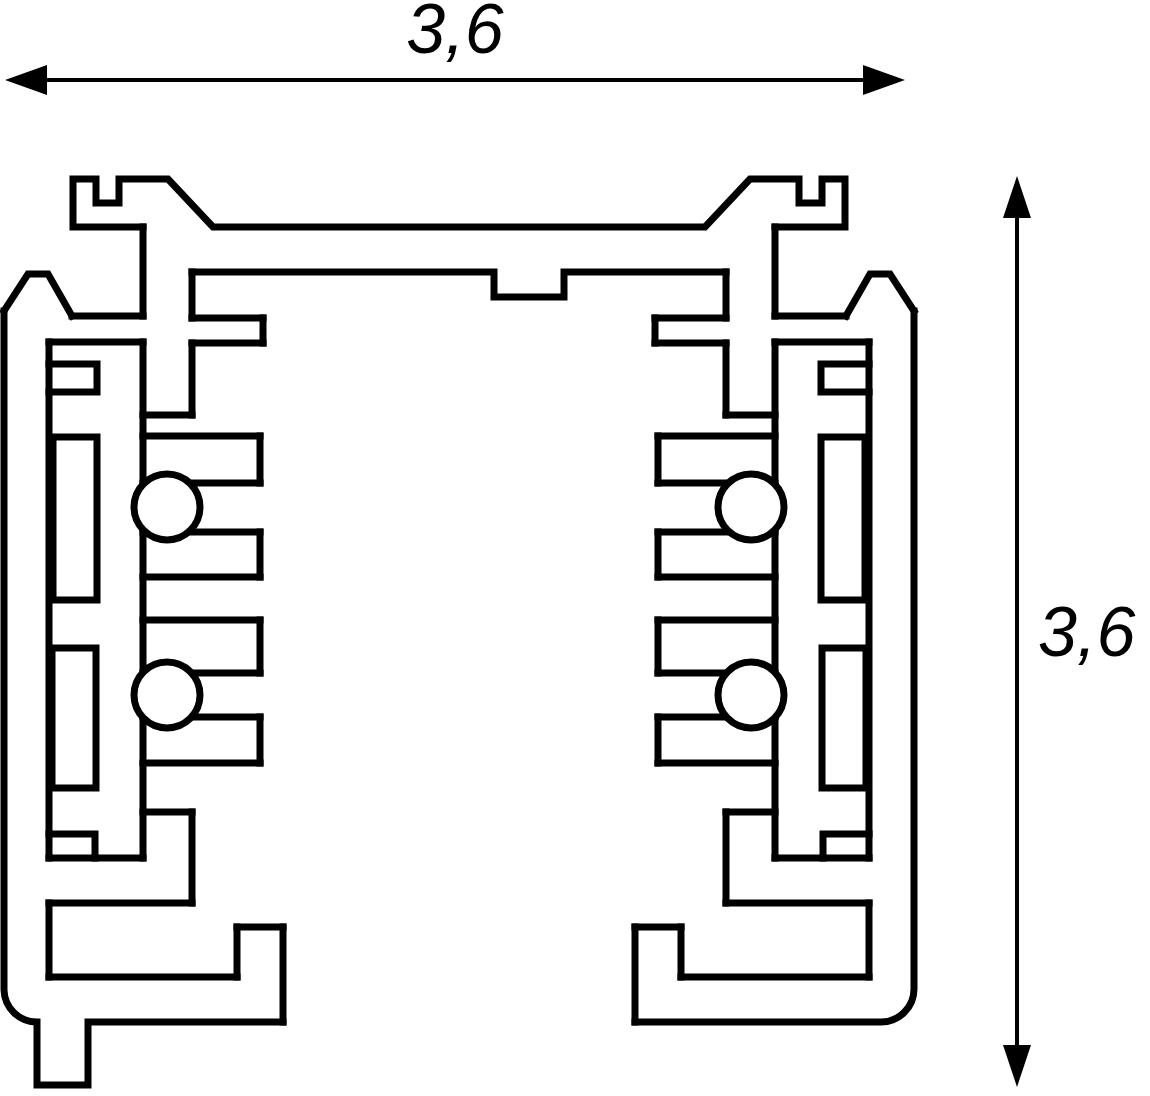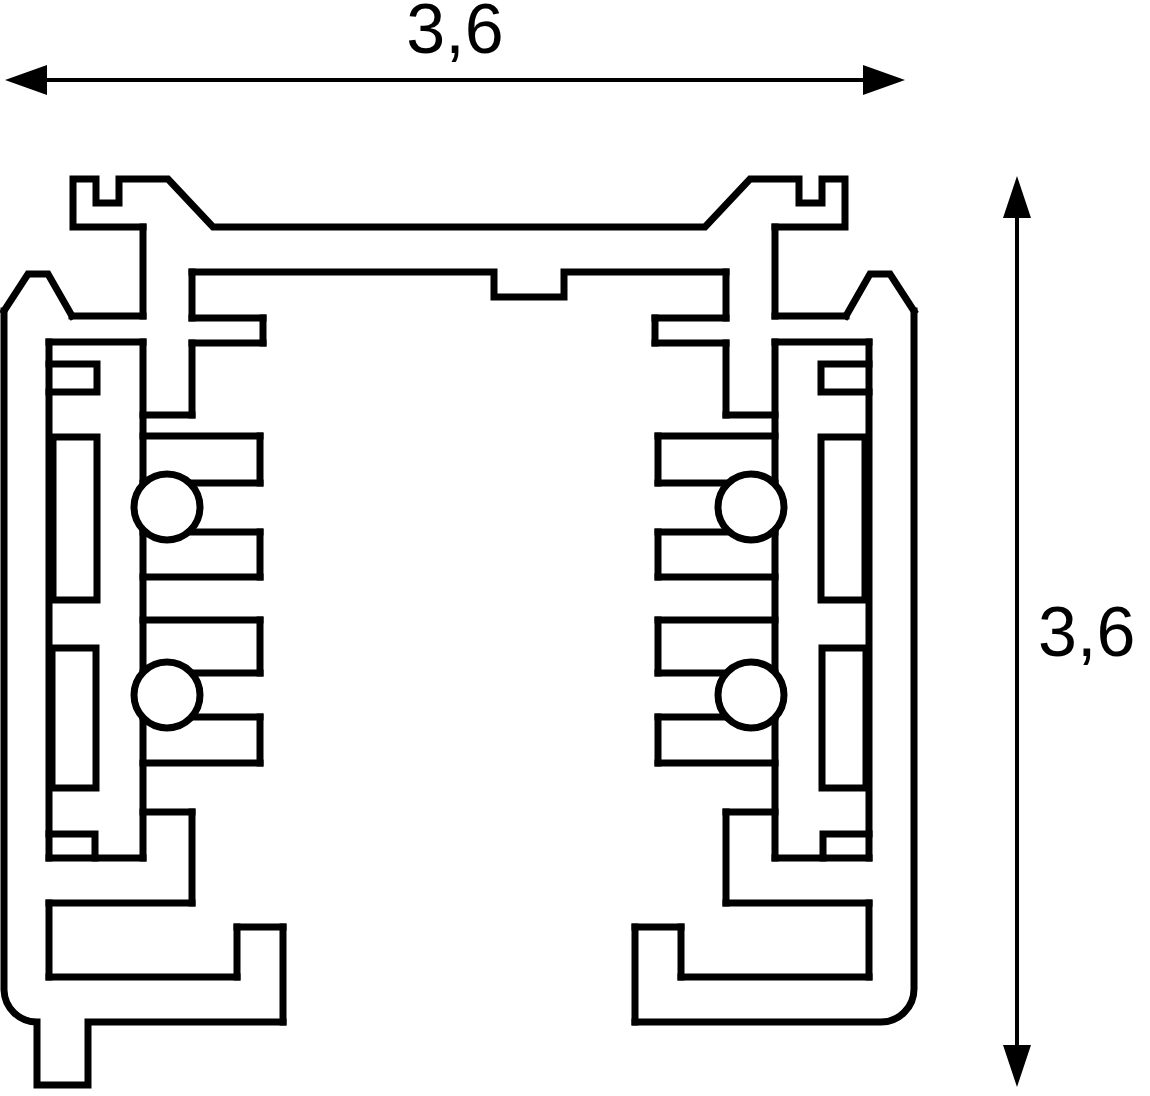--- a/index.html
+++ b/index.html
@@ -1,17 +1,17 @@
 <!DOCTYPE html>
 <html><head>
 <meta charset="utf-8">
 <style>
   html,body{margin:0;padding:0;background:#ffffff;}
   .stage{position:relative;width:1146px;height:1096px;background:#ffffff;overflow:hidden;
-         font-family:"Liberation Sans", sans-serif;}
+         font-family:"Liberation Sans", sans-serif;font-style:italic;}
   svg{position:absolute;left:0;top:0;}
   .dim-label{position:absolute;color:#000;font-size:70px;line-height:70px;white-space:nowrap;}
   #width-label{left:455px;top:-6px;transform:translateX(-50%);}
   #height-label{left:1038px;top:597px;}
 </style>
 </head>
 <body>
 
 <div class="stage">
   <svg id="drawing-svg" width="1150" height="1096" viewBox="0 0 1150 1096">

